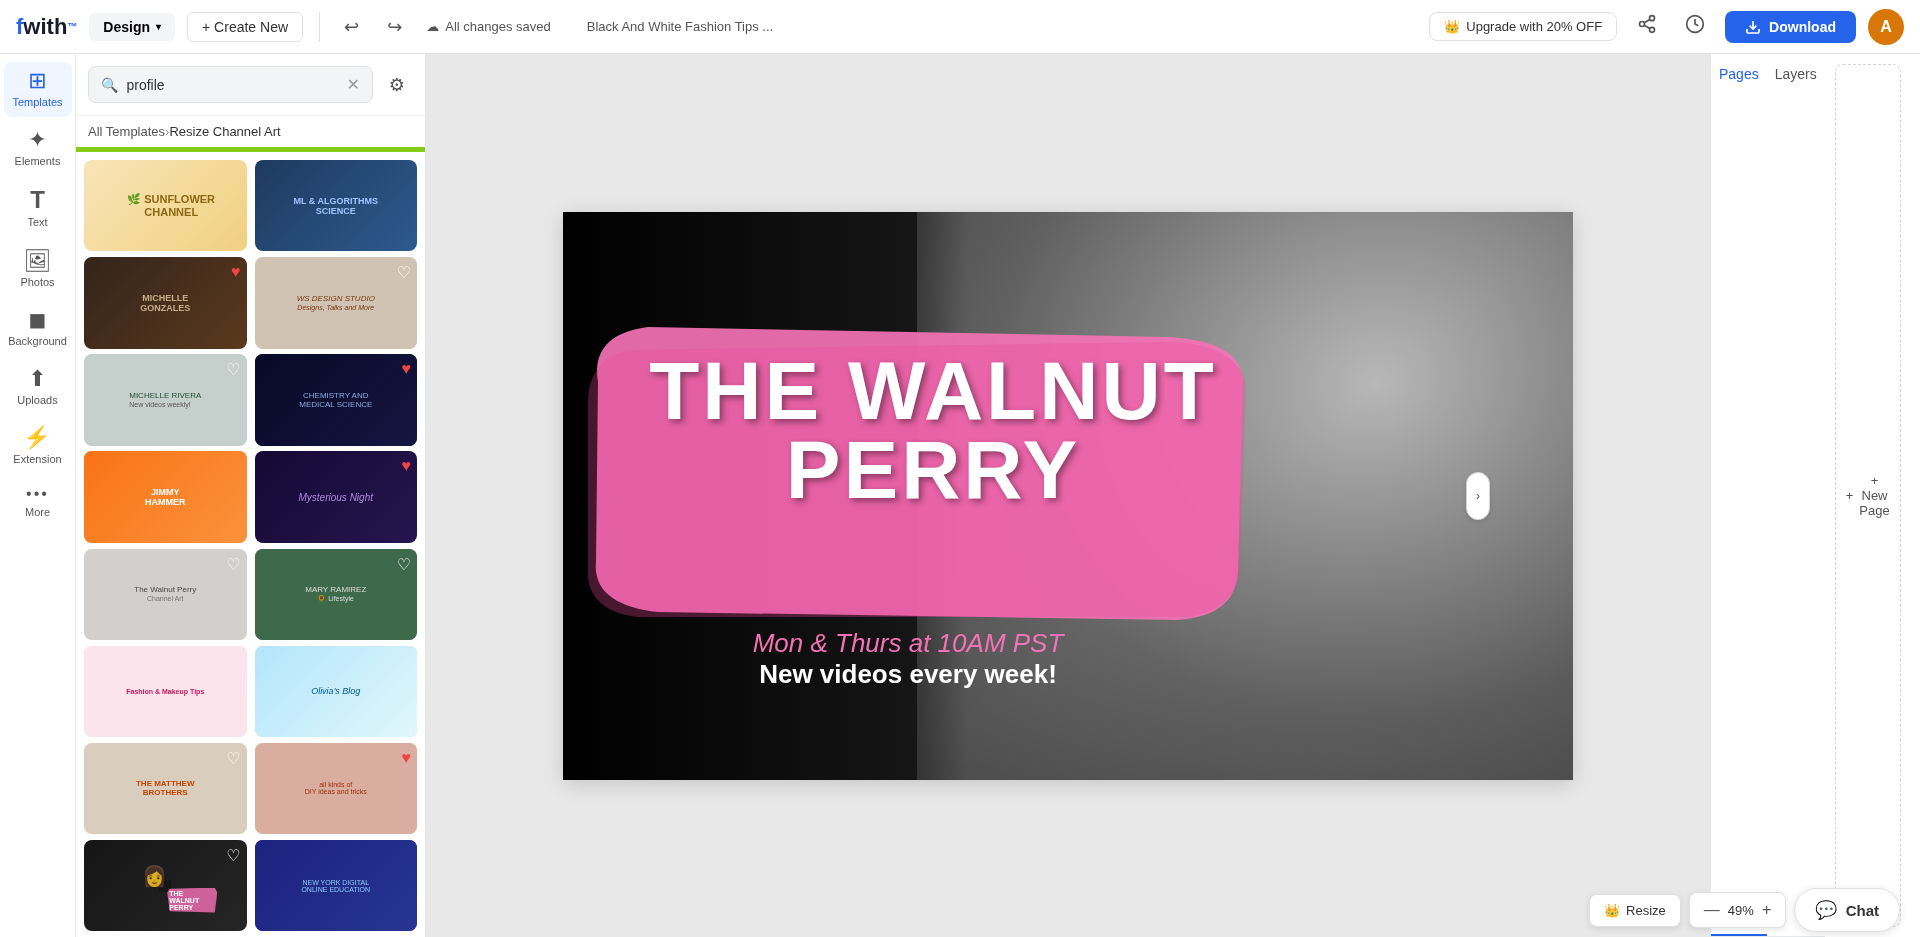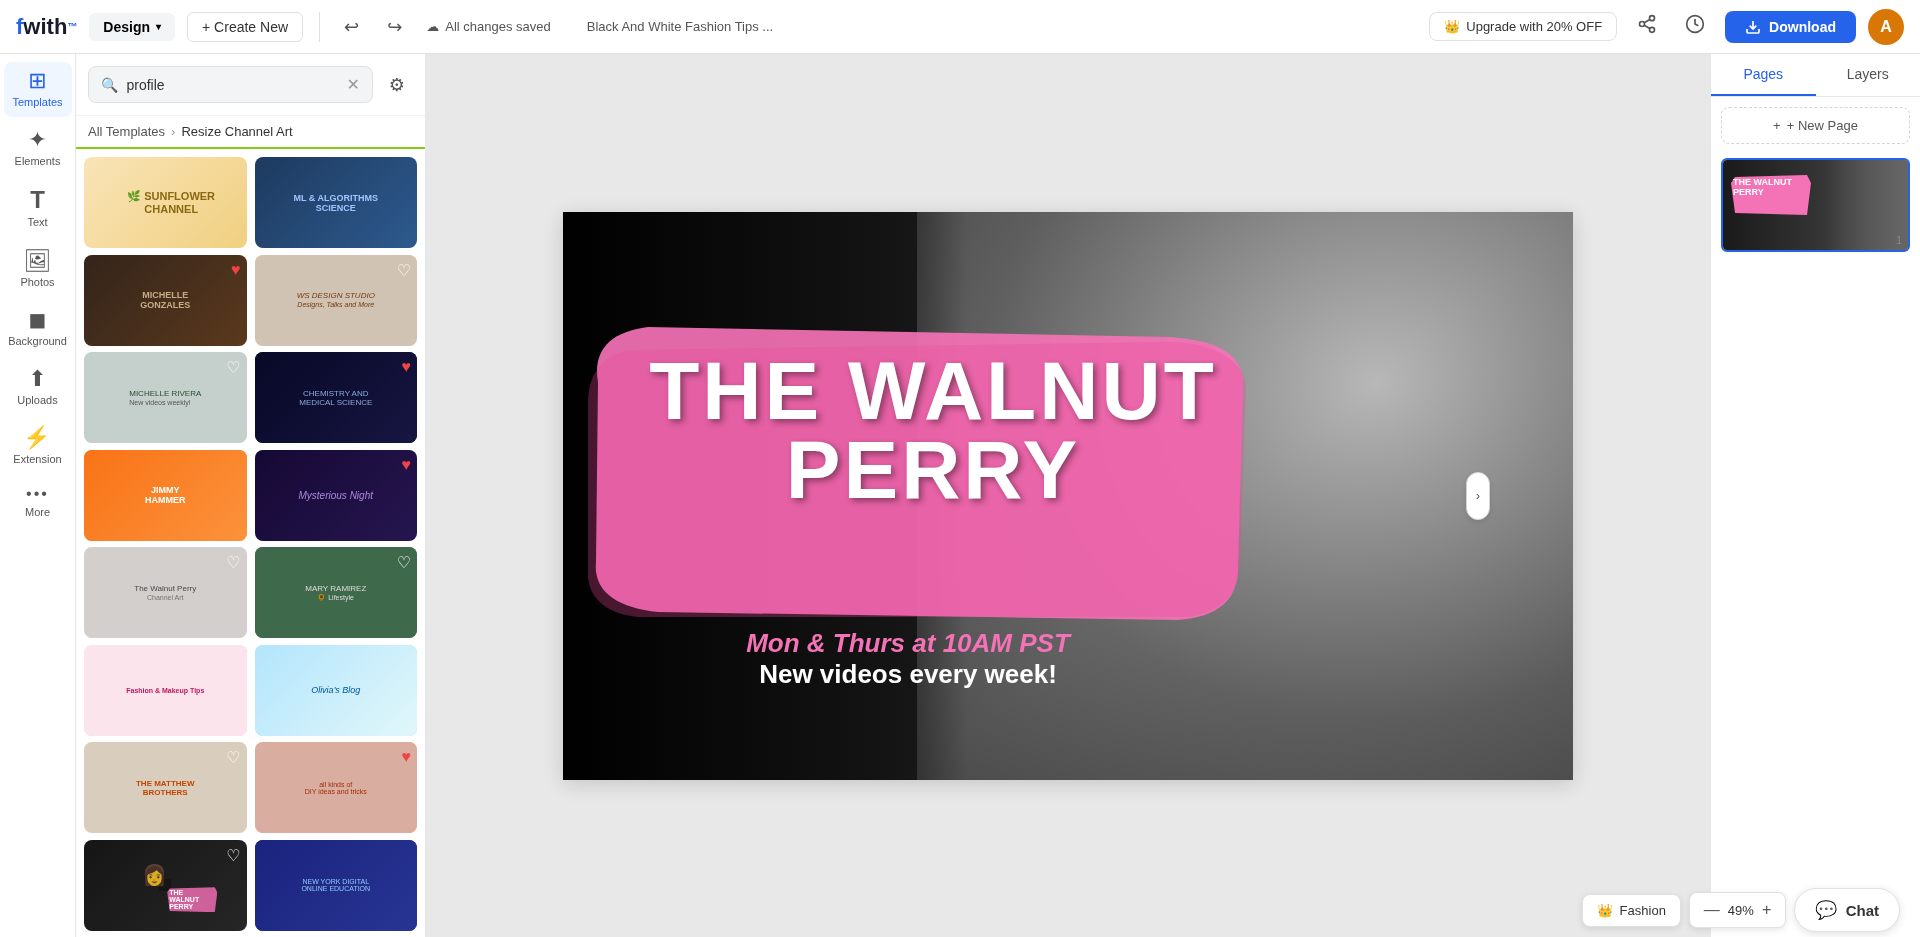--- a/index.html
+++ b/index.html
@@ -65,22 +65,22 @@
     .search-input-wrapper {
       flex: 1; display: flex; align-items: center; gap: 8px;
       background: #f3f4f6; border-radius: 8px; padding: 8px 12px; border: 1px solid #e0e0e0;
     }
     .search-icon { color: #999; font-size: 14px; }
     .search-input { border: none; background: none; flex: 1; font-size: 14px; color: #333; outline: none; }
     .clear-btn { background: none; border: none; cursor: pointer; color: #999; font-size: 16px; }
     .filter-btn { background: none; border: none; cursor: pointer; color: #555; font-size: 18px; padding: 4px 8px; }
 
     .breadcrumb {
-      padding: 8px 12px; display: flex; align-items: center; gap: 6px; font-size: 13px; color: #555;
-      border-bottom: 2px solid #84cc16;
+      padding: 8px 12px; display: flex; align-items: center; font-size: 13px; color: #555;
+      border-bottom: 5px solid #84cc16;
     }
     .breadcrumb-link { color: #555; cursor: pointer; }
     .breadcrumb-sep { color: #999; }
     .breadcrumb-current { color: #333; font-weight: 500; }
 
     .templates-grid {
       flex: 1; overflow-y: auto; padding: 8px;
       display: grid; grid-template-columns: 1fr 1fr; gap: 8px;
     }
     .template-card {
@@ -119,21 +119,21 @@
     .canvas-container {
       background: #fff; position: relative;
       width: 1010px; height: 568px;
       box-shadow: 0 4px 20px rgba(0,0,0,0.15);
       overflow: hidden;
     }
 
     
     .right-sidebar {
       width: 210px; background: #fff; border-left: 1px solid #e5e7eb;
-      display: flex; flex-direction: column; flex-shrink: 0;
+      display: flex; flex-direction: row; flex-shrink: 0;
     }
     .right-tabs {
       display: flex; border-bottom: 1px solid #e5e7eb;
     }
     .right-tab {
       flex: 1; padding: 12px 8px; text-align: center; font-size: 14px;
       cursor: pointer; color: #555; border-bottom: 2px solid transparent;
     }
     .right-tab.active { color: #2563eb; border-bottom-color: #2563eb; font-weight: 500; }
     .new-page-btn {
@@ -516,21 +516,21 @@
       <div style="position:absolute;top:140px;left:55px;width:630px;text-align:center;">
         <div style="font-size:82px;font-weight:900;color:#fff;text-transform:uppercase;line-height:0.95;font-family:'Impact','Arial Black',sans-serif;text-shadow:3px 3px 6px rgba(0,0,0,0.4);letter-spacing:3px;">
           <span>THE WALNUT</span>
         </div>
         <div style="font-size:82px;font-weight:900;color:#fff;text-transform:uppercase;line-height:1;font-family:'Impact','Arial Black',sans-serif;text-shadow:3px 3px 6px rgba(0,0,0,0.4);letter-spacing:3px;">
           <span>PERRY</span>
         </div>
       </div>
 
       <div style="position:absolute;bottom:90px;left:40px;right:360px;text-align:center;">
-        <div style="font-size:26px;color:#f472b6;font-weight:700;font-style:italic;">Mon &amp; Thurs at 10AM PST</div>
+        <div style="font-size:26px;color:#f472b6;font-weight:400;font-style:italic;">Mon &amp; Thurs at 10AM PST</div>
         <div style="font-size:26px;color:#fff;font-weight:600;">New videos every week!</div>
       </div>
     </div>
 
     <div style="position:absolute;right:220px;top:50%;transform:translateY(-50%);width:24px;height:48px;background:#fff;border:1px solid #d1d5db;border-radius:12px;display:flex;align-items:center;justify-content:center;cursor:pointer;box-shadow:0 2px 4px rgba(0,0,0,0.1);">
       <span style="color:#555;font-size:12px;">›</span>
     </div>
   </div>
 
   <div class="right-sidebar">
@@ -552,21 +552,21 @@
       </div>
       <div class="page-number">1</div>
     </div>
   </div>
 
 </div>
 
 <div class="bottom-bar">
   <button class="resize-btn">
     <span style="color:#f59e0b;">👑</span>
-    <span>Fashion</span>
+    <span>Resize</span>
   </button>
   <div class="zoom-controls">
     <button class="zoom-btn">—</button>
     <span class="zoom-level">49%</span>
     <button class="zoom-btn">+</button>
   </div>
   <button class="chat-btn">
     <span class="chat-bubble-icon">💬</span>
     <span>Chat</span>
   </button>

